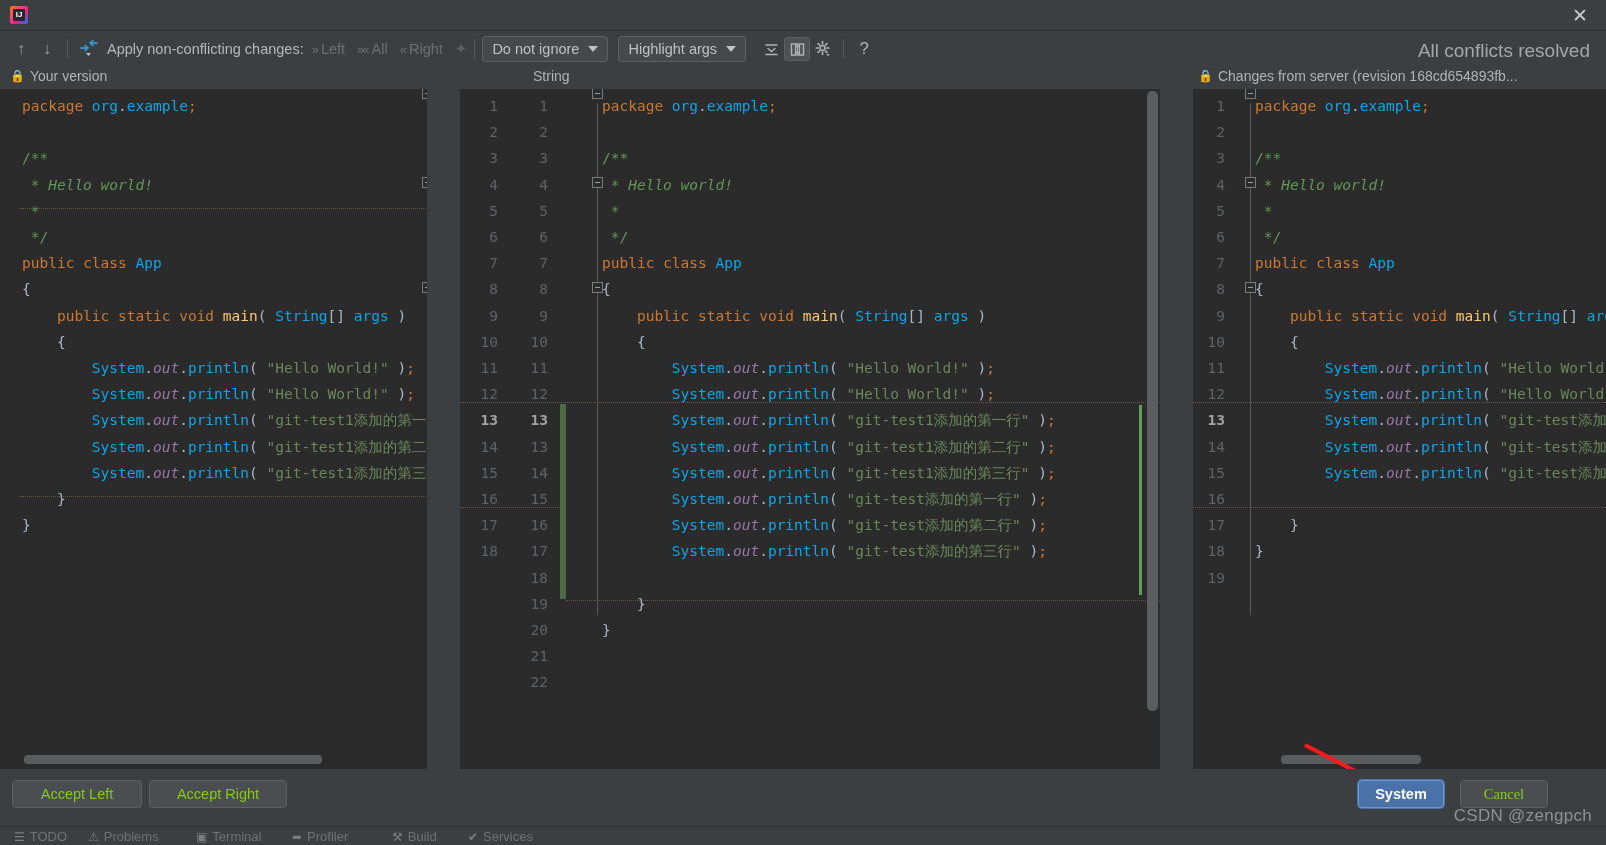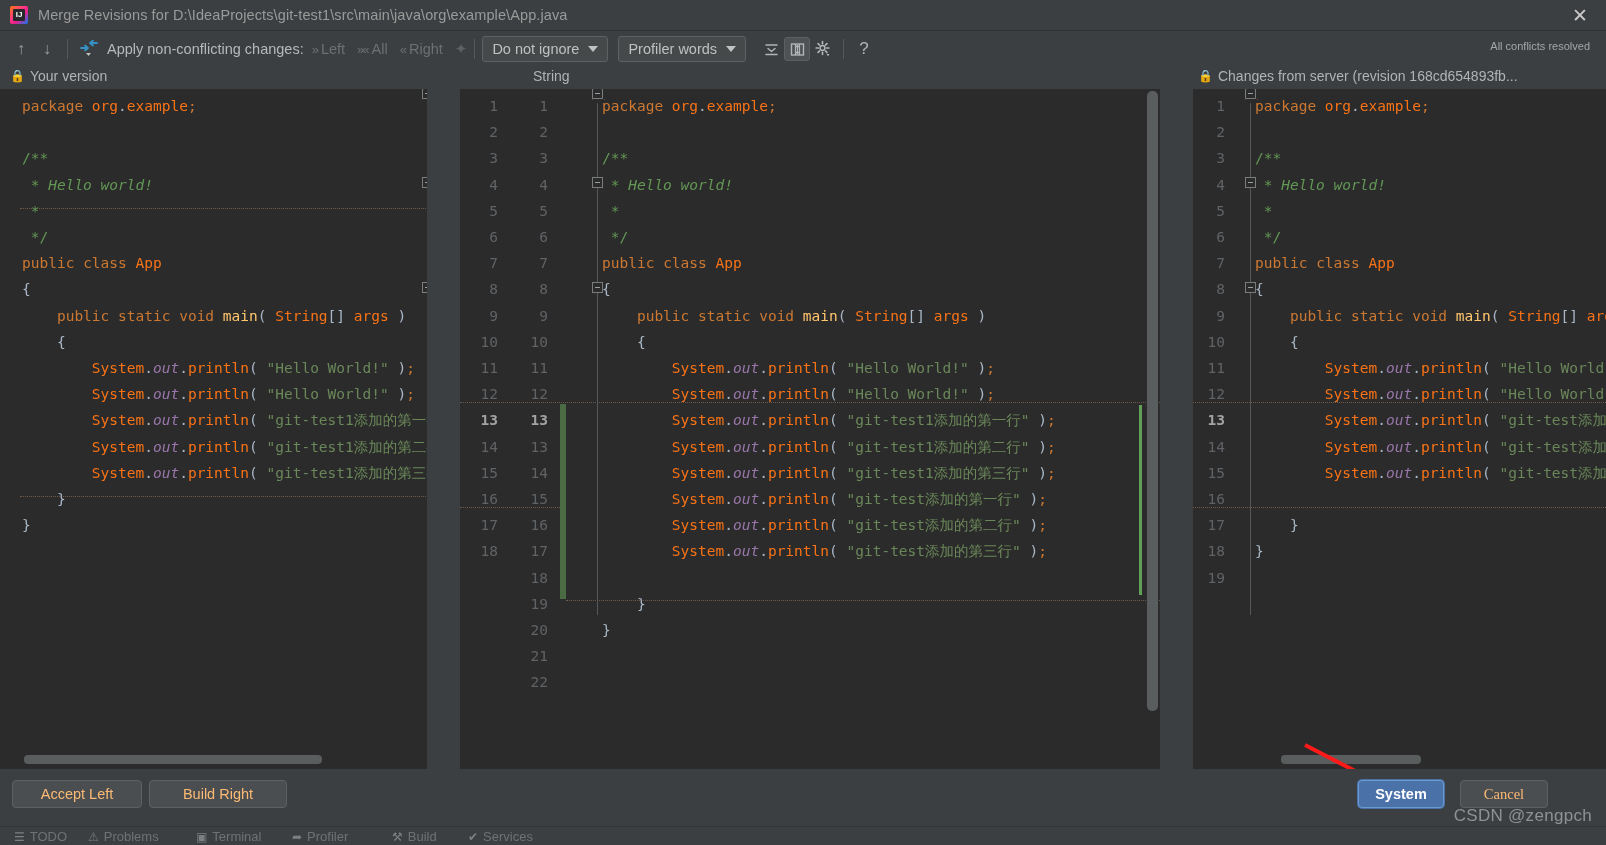--- a/index.html
+++ b/index.html
@@ -72,21 +72,21 @@
     gap: 9px; color: #bfc1c2; font-size: 14.5px; cursor: pointer;
     white-space: nowrap; flex: none;
   }
   .caret { width:0;height:0;border-left:5px solid transparent;border-right:5px solid transparent;border-top:6px solid #bfc1c2;}
   .tb-btn {
     width: 26px; height: 24px; display:flex; align-items:center; justify-content:center;
     color:#b2b4b5; cursor:pointer; flex:none; border-radius:3px;
   }
   .tb-btn.selected { background:#4e5254; border:1px solid #5d6062; }
   .conflicts-text {
-    position: absolute; right: 16px; top: 9px; color: #a4a6a8; font-size: 11px;
+    position: absolute; right: 16px; top: 9px; color: #a4a6a8; font-size: 19px;
     white-space: nowrap;
   }
 
   
   .pane-headers {
     position: absolute; left: 0; top: 67px; width: 1606px; height: 22px;
     background: #3c3f41;
   }
   .ph {
     position: absolute; top: 1px; display: flex; align-items: center; gap: 5px;
@@ -116,21 +116,21 @@
     white-space: pre;
   }
   .ln-col .hl { color:#a4a3a3; font-weight:bold; }
 
   
   .kw  { color: #cc7832; }
   .str { color: #6a8759; }
   .cmt { color: #629755; font-style: italic; }
   .cmt2{ color: #629755; }
   .fld { color: #9876aa; font-style: italic; }
-  .id  { color: #f97316; }
+  .id  { color: #0ea5e9; }
   .mth { color: #ffc66d; }
   .sem { color: #cc7832; }
 
   
   .foldline { position:absolute; width:1px; background:#555759; }
   .foldmark {
     position: absolute; width: 11px; height: 11px; border: 1px solid #7a7d7e;
     background: #2b2b2b;
   }
   .foldmark:after {
@@ -168,21 +168,21 @@
   }
   .scrollmark { position:absolute; width:3px; background:#62a05a; }
 
   
   .bottombar {
     position: absolute; left: 0; top: 769px; width: 1606px; height: 57px;
     background: #3c3f41;
   }
   .btn {
     position: absolute; height: 28px; border: 1px solid #5e6163; background: #4a4e50;
-    border-radius: 4px; color: #fdba74; font-size: 14.5px; display:flex;
+    border-radius: 4px; color: #84cc16; font-size: 14.5px; display:flex;
     align-items:center; justify-content:center; cursor: pointer; white-space:nowrap;
   }
   .btn.primary {
     background: #4a72a8; border: 1px solid #6a9ad0; color: #ffffff; font-weight: bold;
     box-shadow: 0 0 0 1px #4a72a8;
   }
   .watermark {
     position: absolute; right: 14px; top: 806px; color: #8f9192; font-size: 17px;
     white-space: nowrap; letter-spacing: 0.3px;
   }
@@ -200,21 +200,20 @@
 </head>
 <body>
 
 <div id="app">
 
   <div class="titlebar">
     <div class="ij-logo">
       <div class="ij-inner"></div>
       <div class="ij-txt">IJ</div>
     </div>
-    <div class="title-text">Merge Revisions for D:\IdeaProjects\git-test1\src\main\java\org\example\App.java</div>
     <div class="win-close">✕</div>
   </div>
 
   <div class="toolbar">
     <div style="width:8px;flex:none;"></div>
     <div class="tb-icon">↑</div>
     <div class="tb-icon">↓</div>
     <div class="tb-sep"></div>
     <div class="apply-nc-icon">
       <svg width="20" height="18" viewBox="0 0 20 18">
@@ -237,21 +236,21 @@
       <span>Right</span>
     </div>
     <div class="magic">✦</div>
     <div class="tb-sep"></div>
     <div class="dropdown">
       <span>Do not ignore</span>
       <span class="caret"></span>
     </div>
     <div style="width:10px;flex:none;"></div>
     <div class="dropdown">
-      <span>Profiler words</span>
+      <span>Highlight args</span>
       <span class="caret"></span>
     </div>
     <div style="width:12px;flex:none;"></div>
     <div class="tb-btn">
       <svg width="17" height="17" viewBox="0 0 17 17">
         <path d="M3 4 h11 M5 7.5 l3.5 3 l3.5 -3 M3 13.5 h11" stroke="#b2b4b5" stroke-width="1.5" fill="none" stroke-linecap="round" stroke-linejoin="round"></path>
       </svg>
     </div>
     <div class="tb-btn selected">
       <svg width="17" height="17" viewBox="0 0 17 17">
@@ -338,21 +337,21 @@
     <defs>
       <marker id="arrowhead" markerWidth="6" markerHeight="6" refX="5" refY="3" orient="auto">
         <polygon points="0 0, 6 3, 0 6" fill="#ff1a1a"></polygon>
       </marker>
     </defs>
     <line x1="5" y1="5" x2="88" y2="48" stroke="#ff1a1a" stroke-width="4" marker-end="url(#arrowhead)"></line>
   </svg>
 
   <div class="bottombar">
     <div class="btn" style="left:12px; top:11px; width:130px;">Accept Left</div>
-    <div class="btn" style="left:149px; top:11px; width:138px;">Build Right</div>
+    <div class="btn" style="left:149px; top:11px; width:138px;">Accept Right</div>
     <div class="btn primary" style="left:1358px; top:11px; width:86px;">System</div>
     <div class="btn" style="left:1460px; top:11px; width:88px;font-family:Liberation Serif, serif;">Cancel</div>
   </div>
   <div class="watermark">CSDN @zengpch</div>
 
   <div class="idestrip">
     <div class="it" style="left:14px;">
       <span class="ic">☰</span>
       <span>TODO</span>
     </div>

